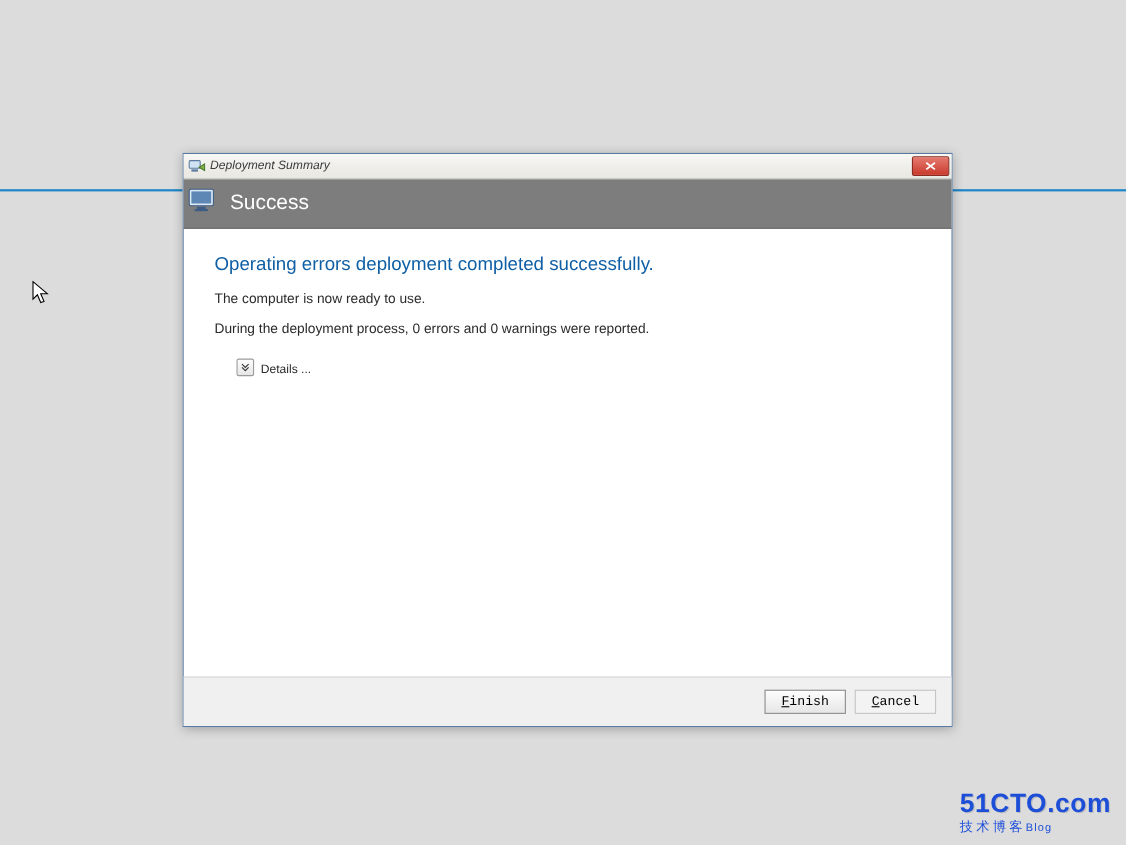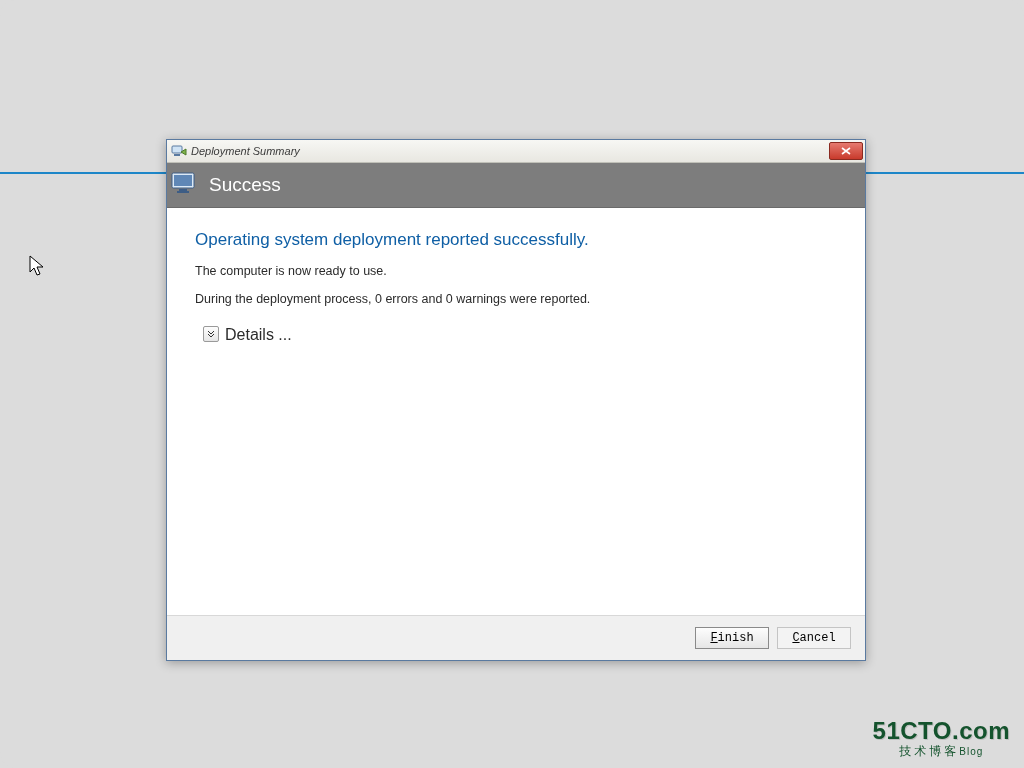--- a/index.html
+++ b/index.html
@@ -106,25 +106,25 @@
   }
   .headline {
     color: #0f5fa5;
     font-size: 17px;
     margin-bottom: 14px;
   }
   .line1 { margin-bottom: 14px; }
   .line2 { margin-bottom: 20px; }
   .details {
     display: flex;
-    align-items: flex-start;
+    align-items: flex-end;
     gap: 6px;
-    margin-left: 8px;
+    margin-left: 20px;
     cursor: pointer;
-    font-size: 16px;
+    font-size: 11px;
   }
   .details .chev {
     width: 14px; height: 14px;
     border: 1px solid #9a9a9a;
     border-radius: 2px;
     background: linear-gradient(#fdfdfd,#e6e6e6);
     display:flex;align-items:center;justify-content:center;
     font-size:9px;color:#333;line-height:1;
   }
 
@@ -160,23 +160,23 @@
     position: absolute;
     top: 255px;
     left: 29px;
     pointer-events: none;
   }
 
   .watermark {
     position: absolute;
     right: 14px;
     bottom: 10px;
-    text-align: center;
+    text-align: left;
     font-family: Arial, sans-serif;
-    color: #14532d;
+    color: #1d4ed8;
     line-height: 1.1;
   }
   .watermark .wm1 { font-size: 24px; font-weight: bold; letter-spacing: 0.5px; text-shadow: 1px 1px 0 #bfbfbf; }
   .watermark .wm2 { font-size: 12px; letter-spacing: 3px; }
   .watermark .wm2 small { font-size: 10px; letter-spacing: 1px; margin-left:0;}
 </style>
 </head>
 <body>
 
 <div class="desktop">
@@ -209,21 +209,21 @@
           <rect x="1" y="2" width="22" height="15" rx="1.5" fill="#dce9f5" stroke="#3d5d85" stroke-width="1"></rect>
           <rect x="3" y="4" width="18" height="11" fill="#5f87b6"></rect>
           <rect x="8" y="18" width="8" height="2" fill="#3d5d85"></rect>
           <rect x="6" y="20" width="12" height="2" fill="#3d5d85"></rect>
         </svg>
       </span>
       <span>Success</span>
     </div>
 
     <div class="content">
-      <div class="headline">Operating system deployment reported successfully.</div>
+      <div class="headline">Operating errors deployment completed successfully.</div>
       <div class="line1">The computer is now ready to use.</div>
       <div class="line2">During the deployment process, 0 errors and 0 warnings were reported.</div>
       <div class="details">
         <span class="chev">
           <svg width="8" height="8" viewBox="0 0 8 8">
               <path d="M1 1 L4 4 L7 1 M1 4 L4 7 L7 4" fill="none" stroke="#333" stroke-width="1"></path>
             </svg>
         </span>
         <span>Details ...</span>
       </div>

